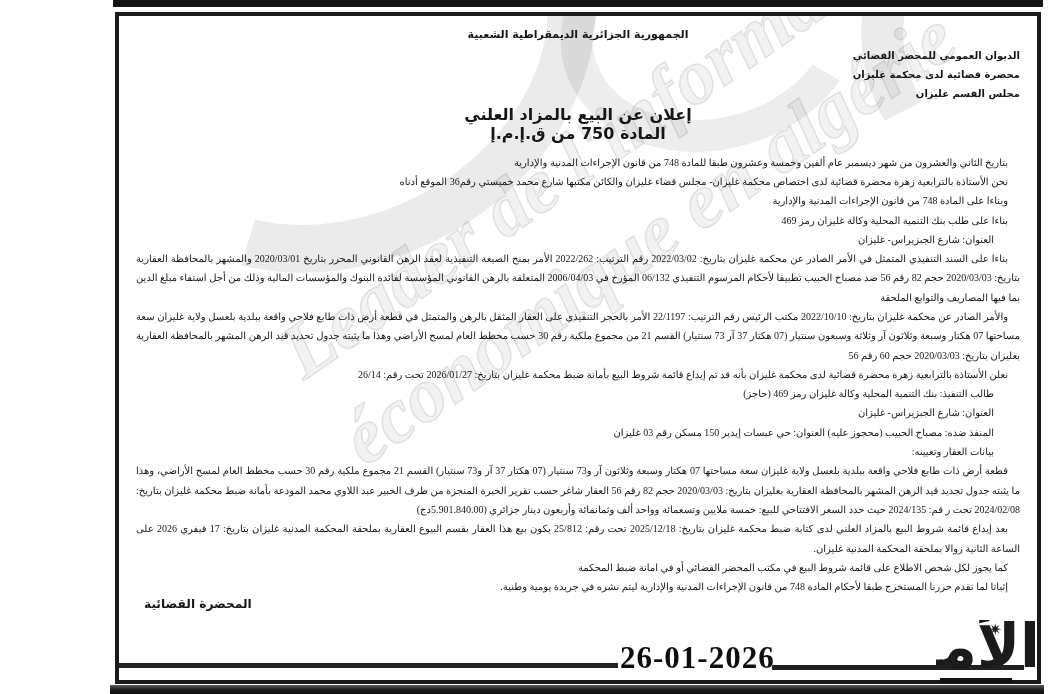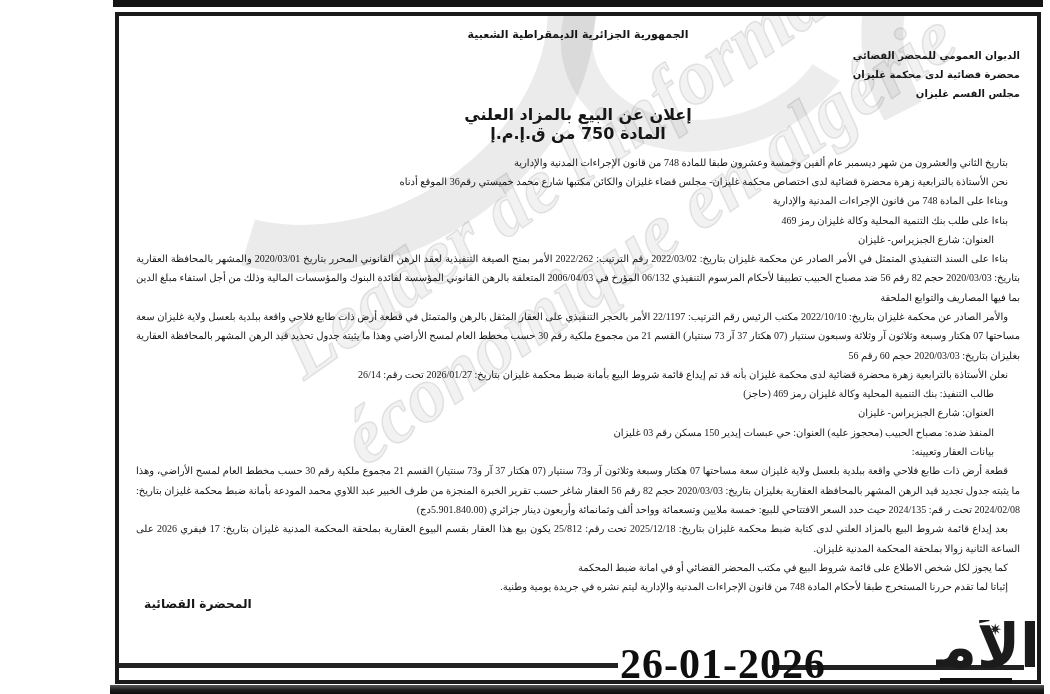--- a/index.html
+++ b/index.html
@@ -38,21 +38,21 @@
   .body{margin-top:10px;font-size:10px;line-height:19.3px;text-align:justify;font-family:Liberation Serif, serif;}
   .body p{margin:0;text-indent:12px;}
   .body p.ind2{text-indent:26px;}
   .sig{text-align:left;font-size:12.2px;font-weight:bold;margin:1px 0 0 8px;direction:rtl;}
   
   .rule-left{position:absolute;left:118px;top:663px;width:500px;height:5px;background:#222;z-index:3;}
   .rule-right{position:absolute;left:772px;top:665px;width:252px;height:5px;background:#222;z-index:3;}
   .bottom-band{position:absolute;left:110px;top:685px;width:934px;height:9px;z-index:4;
                background:linear-gradient(180deg,#5a5a5a 0%,#1b1b1b 55%,#0d0d0d 100%);}
   .pubdate{position:absolute;left:620px;top:640px;z-index:5;
-           font-family:"Liberation Serif",serif;font-weight:bold;font-size:42px;
+           font-family:"Liberation Serif",serif;font-weight:bold;font-size:31px;
            letter-spacing:1px;color:#0f0f0f;}
   .logo-box{position:absolute;left:936px;top:620px;width:106px;height:64px;overflow:hidden;z-index:5;}
   .logo-text{position:absolute;right:2px;top:-6px;direction:rtl;white-space:nowrap;
              font-weight:bold;font-size:58px;line-height:64px;color:#1b1b1b;
              font-family:"DejaVu Sans",sans-serif;transform:scaleY(1.04);}
   .logo-spark{position:absolute;right:40px;top:0px;font-size:16px;color:#222;z-index:6;}
   .logo-bar{position:absolute;right:30px;bottom:1px;width:72px;height:5px;background:#111;}
 </style>
 </head>
 <body>

